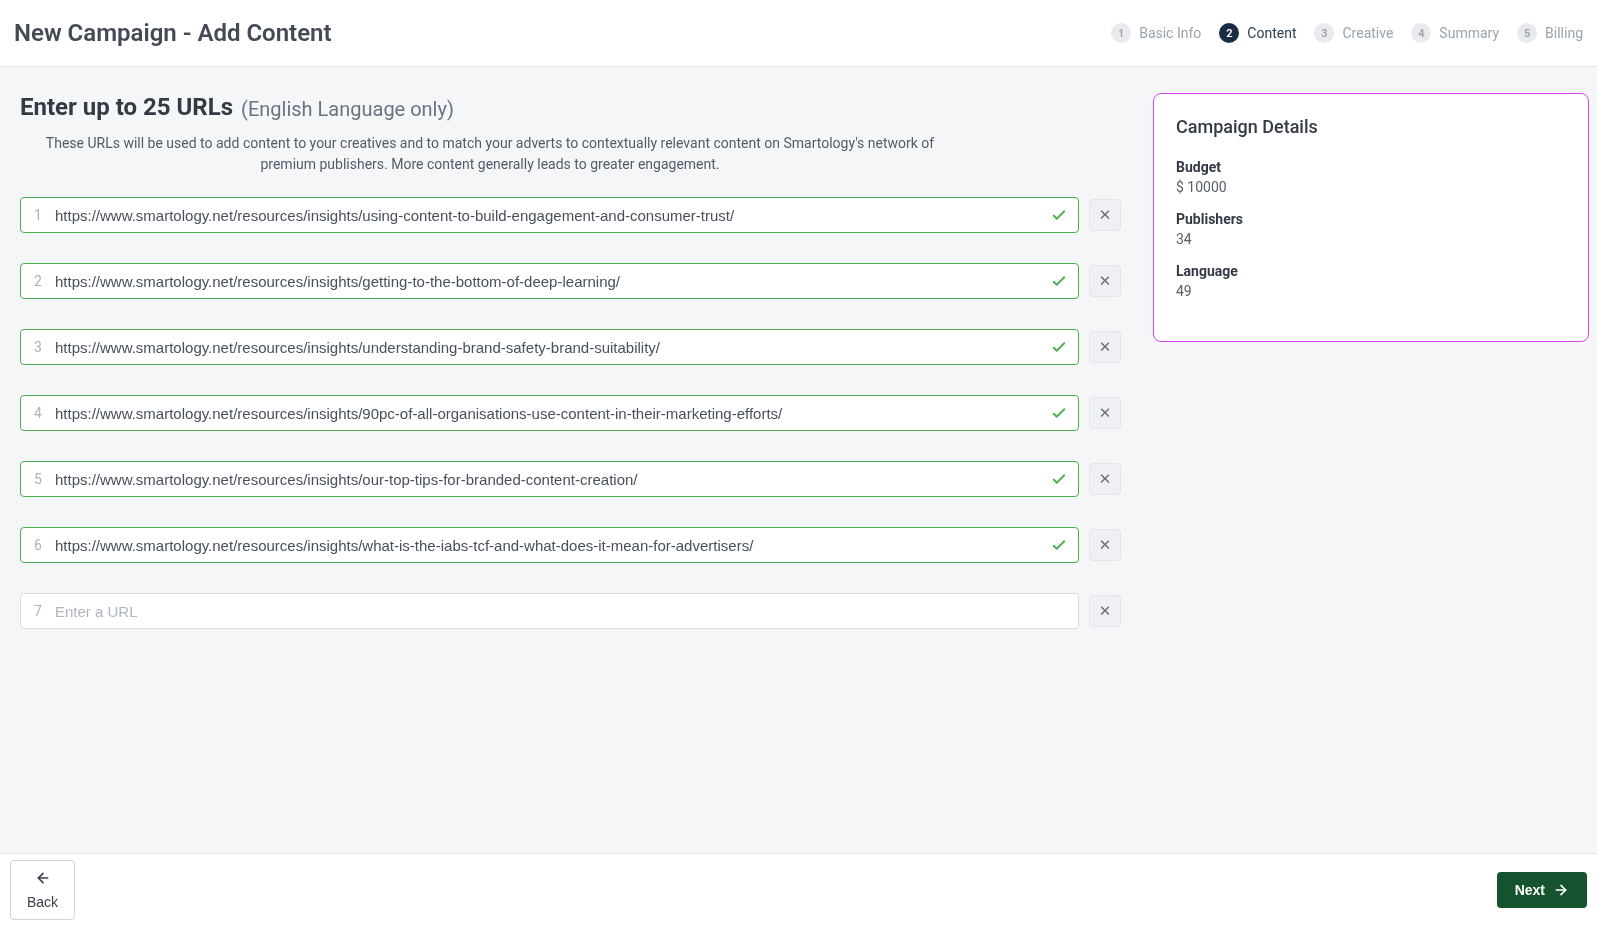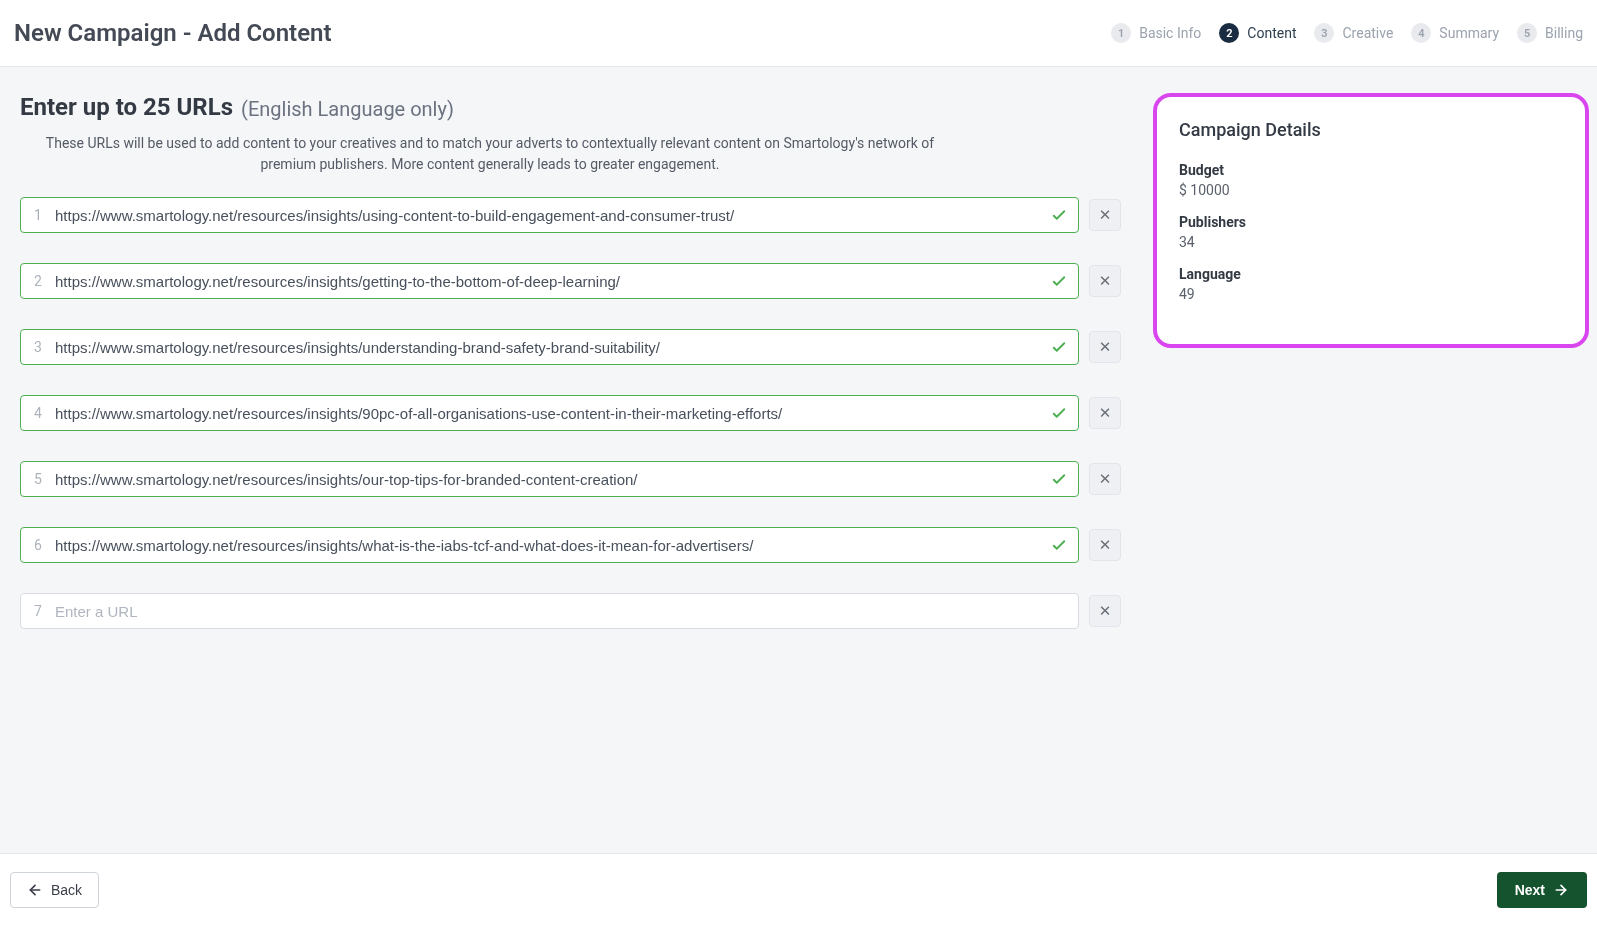--- a/index.html
+++ b/index.html
@@ -154,22 +154,22 @@
       display: flex;
       align-items: center;
       justify-content: center;
       cursor: pointer;
       color: #6a6f78;
       font-size: 15px;
     }
     .sidebar {
       width: 436px;
       background: #fff;
-      border: 4px solid #d946ef;
-      border-radius: 18px;
+      border: 1px solid #d946ef;
+      border-radius: 8px;
       padding: 22px 22px 26px 22px;
       align-self: flex-start;
     }
     .sidebar-title {
       font-size: 18px;
       font-weight: 500;
       color: #333a44;
       margin-bottom: 22px;
     }
     .detail-block {
@@ -202,20 +202,21 @@
       background: #fff;
       border: 1px solid #cfd3da;
       border-radius: 4px;
       padding: 9px 16px;
       font-size: 14px;
       color: #3a3f49;
       cursor: pointer;
       display: flex;
       align-items: center;
       gap: 8px;
+      flex-direction: column;
     }
     .next-btn {
       background: #14532d;
       color: #fff;
       border: none;
       border-radius: 4px;
       padding: 10px 18px;
       font-size: 14px;
       font-weight: 700;
       cursor: pointer;

